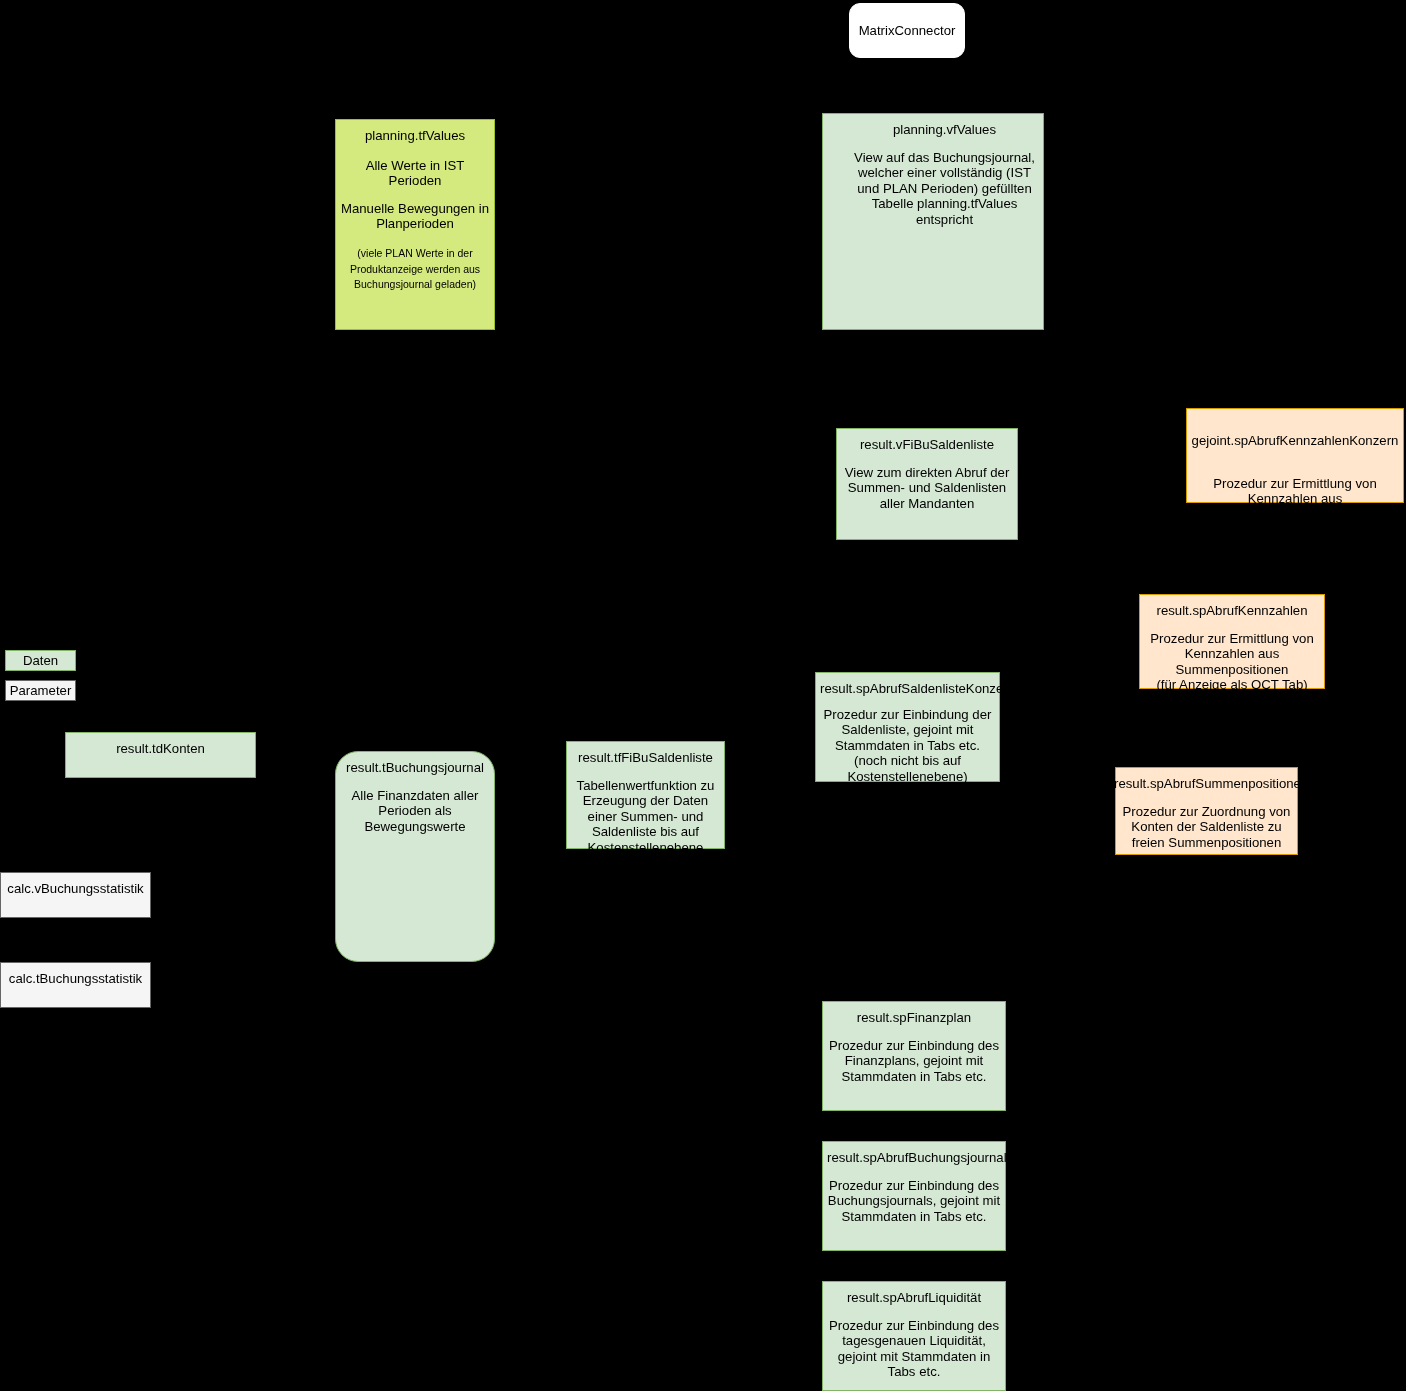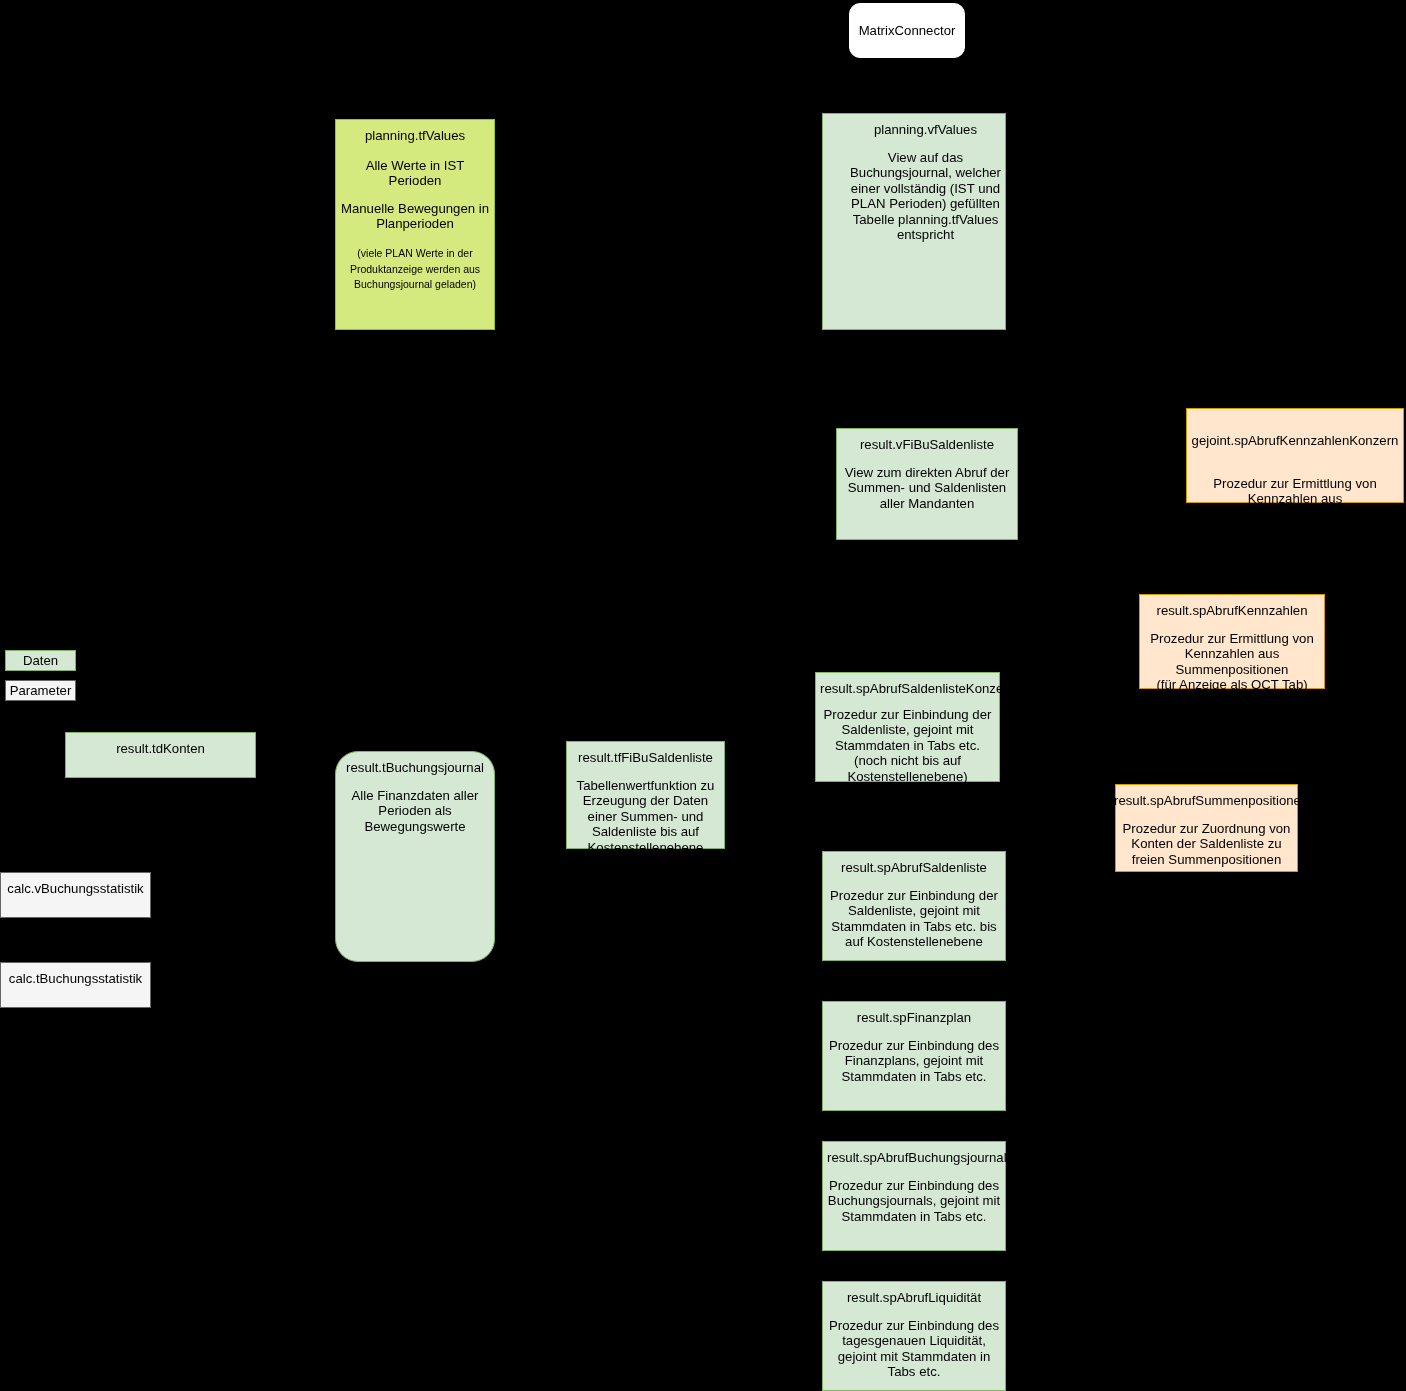--- a/index.html
+++ b/index.html
@@ -104,21 +104,21 @@
     <span class="title">MatrixConnector</span>
   </div>
 
   <div class="node green-bright" style="left:335px; top:119px; width:160px; height:211px;">
     <span class="title">planning.tfValues</span>
     <span class="desc" style="margin-bottom:12px;">Alle Werte in IST Perioden</span>
     <span class="desc">Manuelle Bewegungen in Planperioden</span>
     <span class="note">(viele PLAN Werte in der Produktanzeige werden aus Buchungsjournal geladen)</span>
   </div>
 
-  <div class="node" style="left:822px; top:113px; width:184px; height:217px;padding-left:27px;">
+  <div class="node" style="left:822px; top:113px; width:222px; height:217px;padding-left:27px;">
     <span class="title">planning.vfValues</span>
     <span class="desc">View auf das Buchungsjournal, welcher einer vollständig (IST und PLAN Perioden) gefüllten Tabelle planning.tfValues entspricht</span>
   </div>
 
   <div class="node" style="left:836px; top:428px; width:182px; height:112px;">
     <span class="title">result.vFiBuSaldenliste</span>
     <span class="desc">View zum direkten Abruf der Summen- und Saldenlisten aller Mandanten</span>
   </div>
 
   <div class="node orange overflow-title" style="left:1186px; top:408px; width:218px; height:95px; white-space:pre-line;">
@@ -126,21 +126,21 @@
     <span class="desc" style="white-space:pre-line;">Prozedur zur Ermittlung von Kennzahlen aus Summenpositionen
 (für Anzeige in Reportingmappe)</span>
   </div>
 
   <div class="node orange" style="left:1139px; top:594px; width:186px; height:95px;">
     <span class="title">result.spAbrufKennzahlen</span>
     <span class="desc" style="white-space:pre-line;">Prozedur zur Ermittlung von Kennzahlen aus Summenpositionen
 (für Anzeige als OCT Tab)</span>
   </div>
 
-  <div class="node orange overflow-title" style="left:1115px; top:784px; width:183px; height:88px;text-align:center;">
+  <div class="node orange overflow-title" style="left:1115px; top:767px; width:183px; height:88px;text-align:center;">
     <span class="title" style="margin-left:-6px;">result.spAbrufSummenpositionen</span>
     <span class="desc">Prozedur zur Zuordnung von Konten der Saldenliste zu freien Summenpositionen</span>
   </div>
 
   <div class="node legend" style="left:5px; top:650px; width:71px; height:21px;">
     <span class="title">Daten</span>
   </div>
 
   <div class="node legend white" style="left:5px; top:680px; width:71px; height:21px;">
     <span class="title">Parameter</span>
@@ -167,24 +167,20 @@
     <span class="title">result.tfFiBuSaldenliste</span>
     <span class="desc">Tabellenwertfunktion zu Erzeugung der Daten einer Summen- und Saldenliste bis auf Kostenstellenebene</span>
   </div>
 
   <div class="node overflow-title" style="left:815px; top:672px; width:185px; height:110px;">
     <span class="title" style="margin-bottom:10px;">result.spAbrufSaldenlisteKonzern</span>
     <span class="desc" style="white-space:pre-line;">Prozedur zur Einbindung der Saldenliste, gejoint mit Stammdaten in Tabs etc.
 (noch nicht bis auf Kostenstellenebene)</span>
   </div>
 
-  <div class="node" style="left:822px; top:851px; width:184px; height:110px;">
-    <span class="title">result.spAbrufSaldenliste</span>
-    <span class="desc">Prozedur zur Einbindung der Saldenliste, gejoint mit Stammdaten in Tabs etc. bis auf Kostenstellenebene</span>
-  </div>
 
   <div class="node" style="left:822px; top:1001px; width:184px; height:110px;">
     <span class="title">result.spFinanzplan</span>
     <span class="desc">Prozedur zur Einbindung des Finanzplans, gejoint mit Stammdaten in Tabs etc.</span>
   </div>
 
   <div class="node" style="left:822px; top:1281px; width:184px; height:110px;">
     <span class="title">result.spAbrufLiquidität</span>
     <span class="desc">Prozedur zur Einbindung des tagesgenauen Liquidität, gejoint mit Stammdaten in Tabs etc.</span>
   </div>

